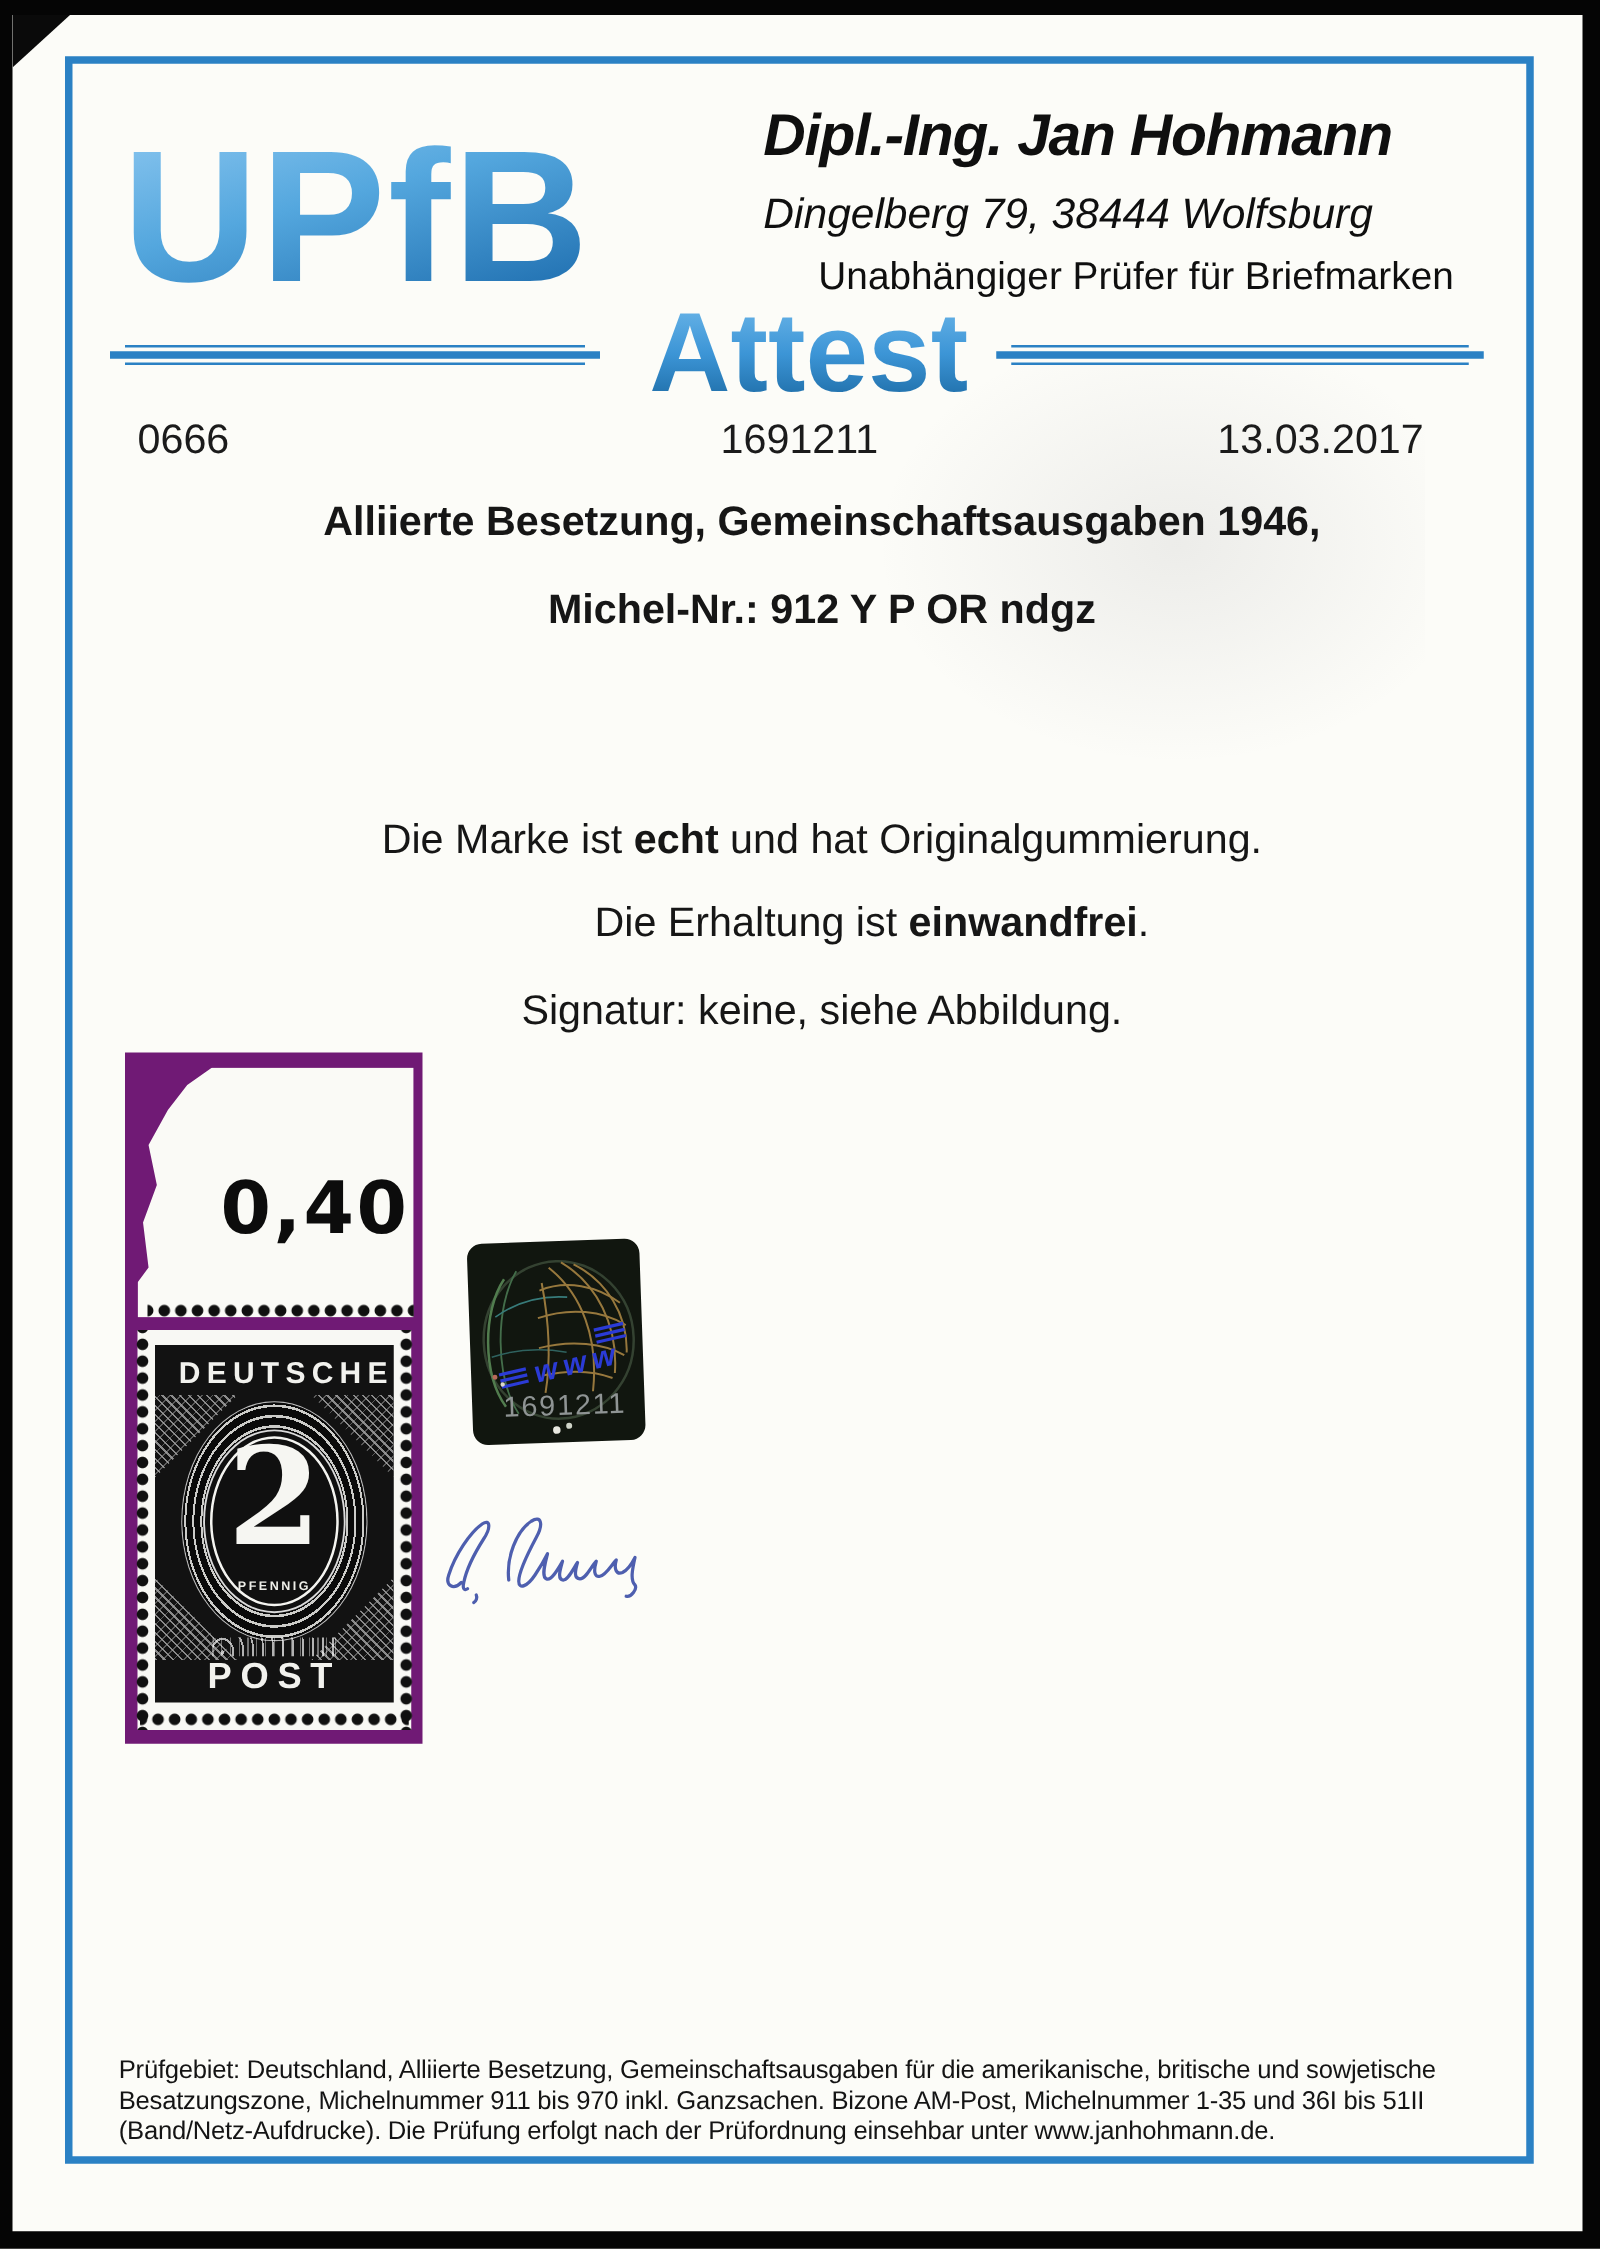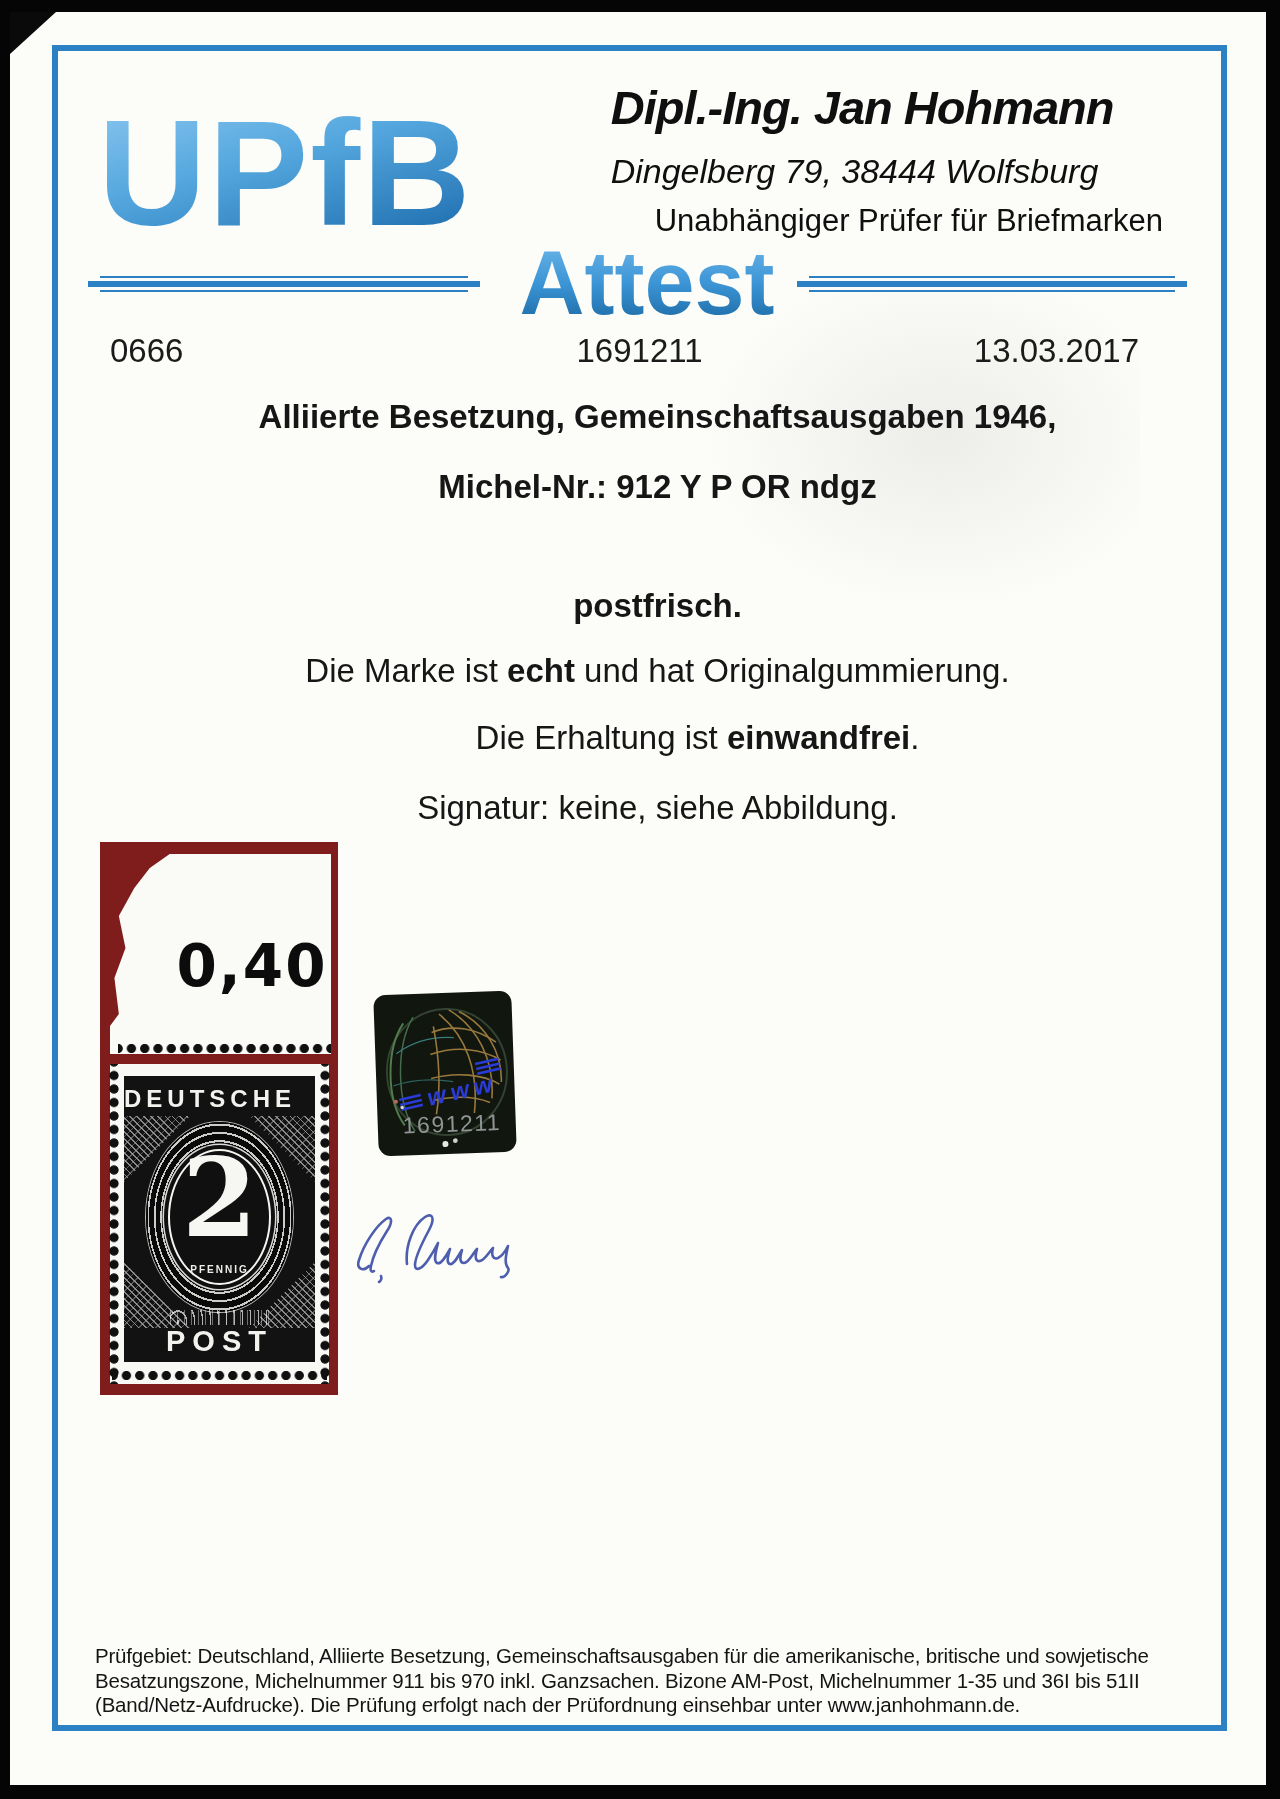--- a/index.html
+++ b/index.html
@@ -57,21 +57,21 @@
   .bodyline{position:absolute;left:48px;width:1199px;text-align:center;font-size:33px;color:#161616;white-space:nowrap;}
   .b{font-weight:bold;}
   .l1{top:386px;font-weight:bold;}
   .l2{top:456px;font-weight:bold;}
   .l3{top:523px;}
   .l3b{top:575px;font-weight:bold;}
   .l4{top:640px;}
   .l5{top:707px;padding-left:40px;}
   .l6{top:777px;}
   
-  .stamp{position:absolute;left:90px;top:830px;width:238px;height:553px;background:#7f1d1d;}
+  .stamp{position:absolute;left:90px;top:830px;width:238px;height:553px;background:#701a75;}
   .stamp-margin{
     position:absolute;left:10px;top:12px;width:221px;height:200px;background:#fafaf6;
     clip-path:polygon(27% 0,100% 0,100% 100%,0 100%,0 86%,4% 80%,2% 62%,7% 47%,4% 31%,11% 17%,18% 7%);
   }
   .stamp-price{
     position:absolute;left:62px;top:78px;width:160px;text-align:center;
     font-family:"DejaVu Sans",sans-serif;font-size:58px;font-weight:bold;color:#0c0c0c;letter-spacing:2px;
   }
   .dots-h{
     background-image:radial-gradient(circle,#101010 4.2px,rgba(0,0,0,0) 5px);
@@ -80,21 +80,21 @@
   .dots-v{
     background-image:radial-gradient(circle,#101010 4.2px,rgba(0,0,0,0) 5px);
     background-size:12px 13.5px;background-repeat:repeat-y;background-position:center;
   }
   .perf-top{position:absolute;left:18px;top:200px;width:213px;height:13px;}
   .stamp-body{position:absolute;left:10px;top:222px;width:219px;height:320px;background:#f8f8f4;}
   .perf-bottom{position:absolute;left:2px;bottom:2px;width:215px;height:13px;}
   .perf-left{position:absolute;left:-2px;top:0;width:12px;height:100%;}
   .perf-right{position:absolute;right:-2px;top:0;width:12px;height:100%;}
   .design{position:absolute;left:14px;top:12px;width:191px;height:286px;background:#121212;overflow:hidden;}
-  .d-country{position:absolute;left:0;top:9px;width:100%;text-align:left;color:#f2f2ee;
+  .d-country{position:absolute;left:0;top:9px;width:100%;text-align:right;color:#f2f2ee;
     font-size:24px;font-weight:bold;letter-spacing:5px;}
   .hatch{
     position:absolute;width:66px;height:66px;opacity:.6;
     background:repeating-linear-gradient(45deg,rgba(255,255,255,.85) 0 1.3px,rgba(0,0,0,0) 1.3px 5px),
                repeating-linear-gradient(-45deg,rgba(255,255,255,.5) 0 1px,rgba(0,0,0,0) 1px 6px);
   }
   .h-tl{left:0;top:40px;clip-path:polygon(0 0,100% 0,0 100%);}
   .h-tr{right:0;top:40px;clip-path:polygon(0 0,100% 0,100% 100%);}
   .h-bl{left:0;bottom:34px;clip-path:polygon(0 0,0 100%,100% 100%);}
   .h-br{right:0;bottom:34px;clip-path:polygon(100% 0,0 100%,100% 100%);}
@@ -157,21 +157,20 @@
       <div class="r2"></div>
       <div class="r3"></div>
   </div>
 
   <div class="meta-no">0666</div>
   <div class="meta-serial">1691211</div>
   <div class="meta-date">13.03.2017</div>
 
   <div class="bodyline l1">Alliierte Besetzung, Gemeinschaftsausgaben 1946,</div>
   <div class="bodyline l2">Michel-Nr.: 912 Y P OR ndgz</div>
-  <div class="bodyline l3b">postfrisch.</div>
   <div class="bodyline l4"><span>Die Marke ist </span><span class="b">echt</span><span> und hat Originalgummierung.</span></div>
   <div class="bodyline l5"><span>Die Erhaltung ist </span><span class="b">einwandfrei</span><span>.</span></div>
   <div class="bodyline l6">Signatur: keine, siehe Abbildung.</div>
 
   <div class="stamp">
     <div class="stamp-margin">
       <div class="stamp-price">0,40</div>
     </div>
     <div class="perf-top dots-h"></div>
     <div class="stamp-body">

